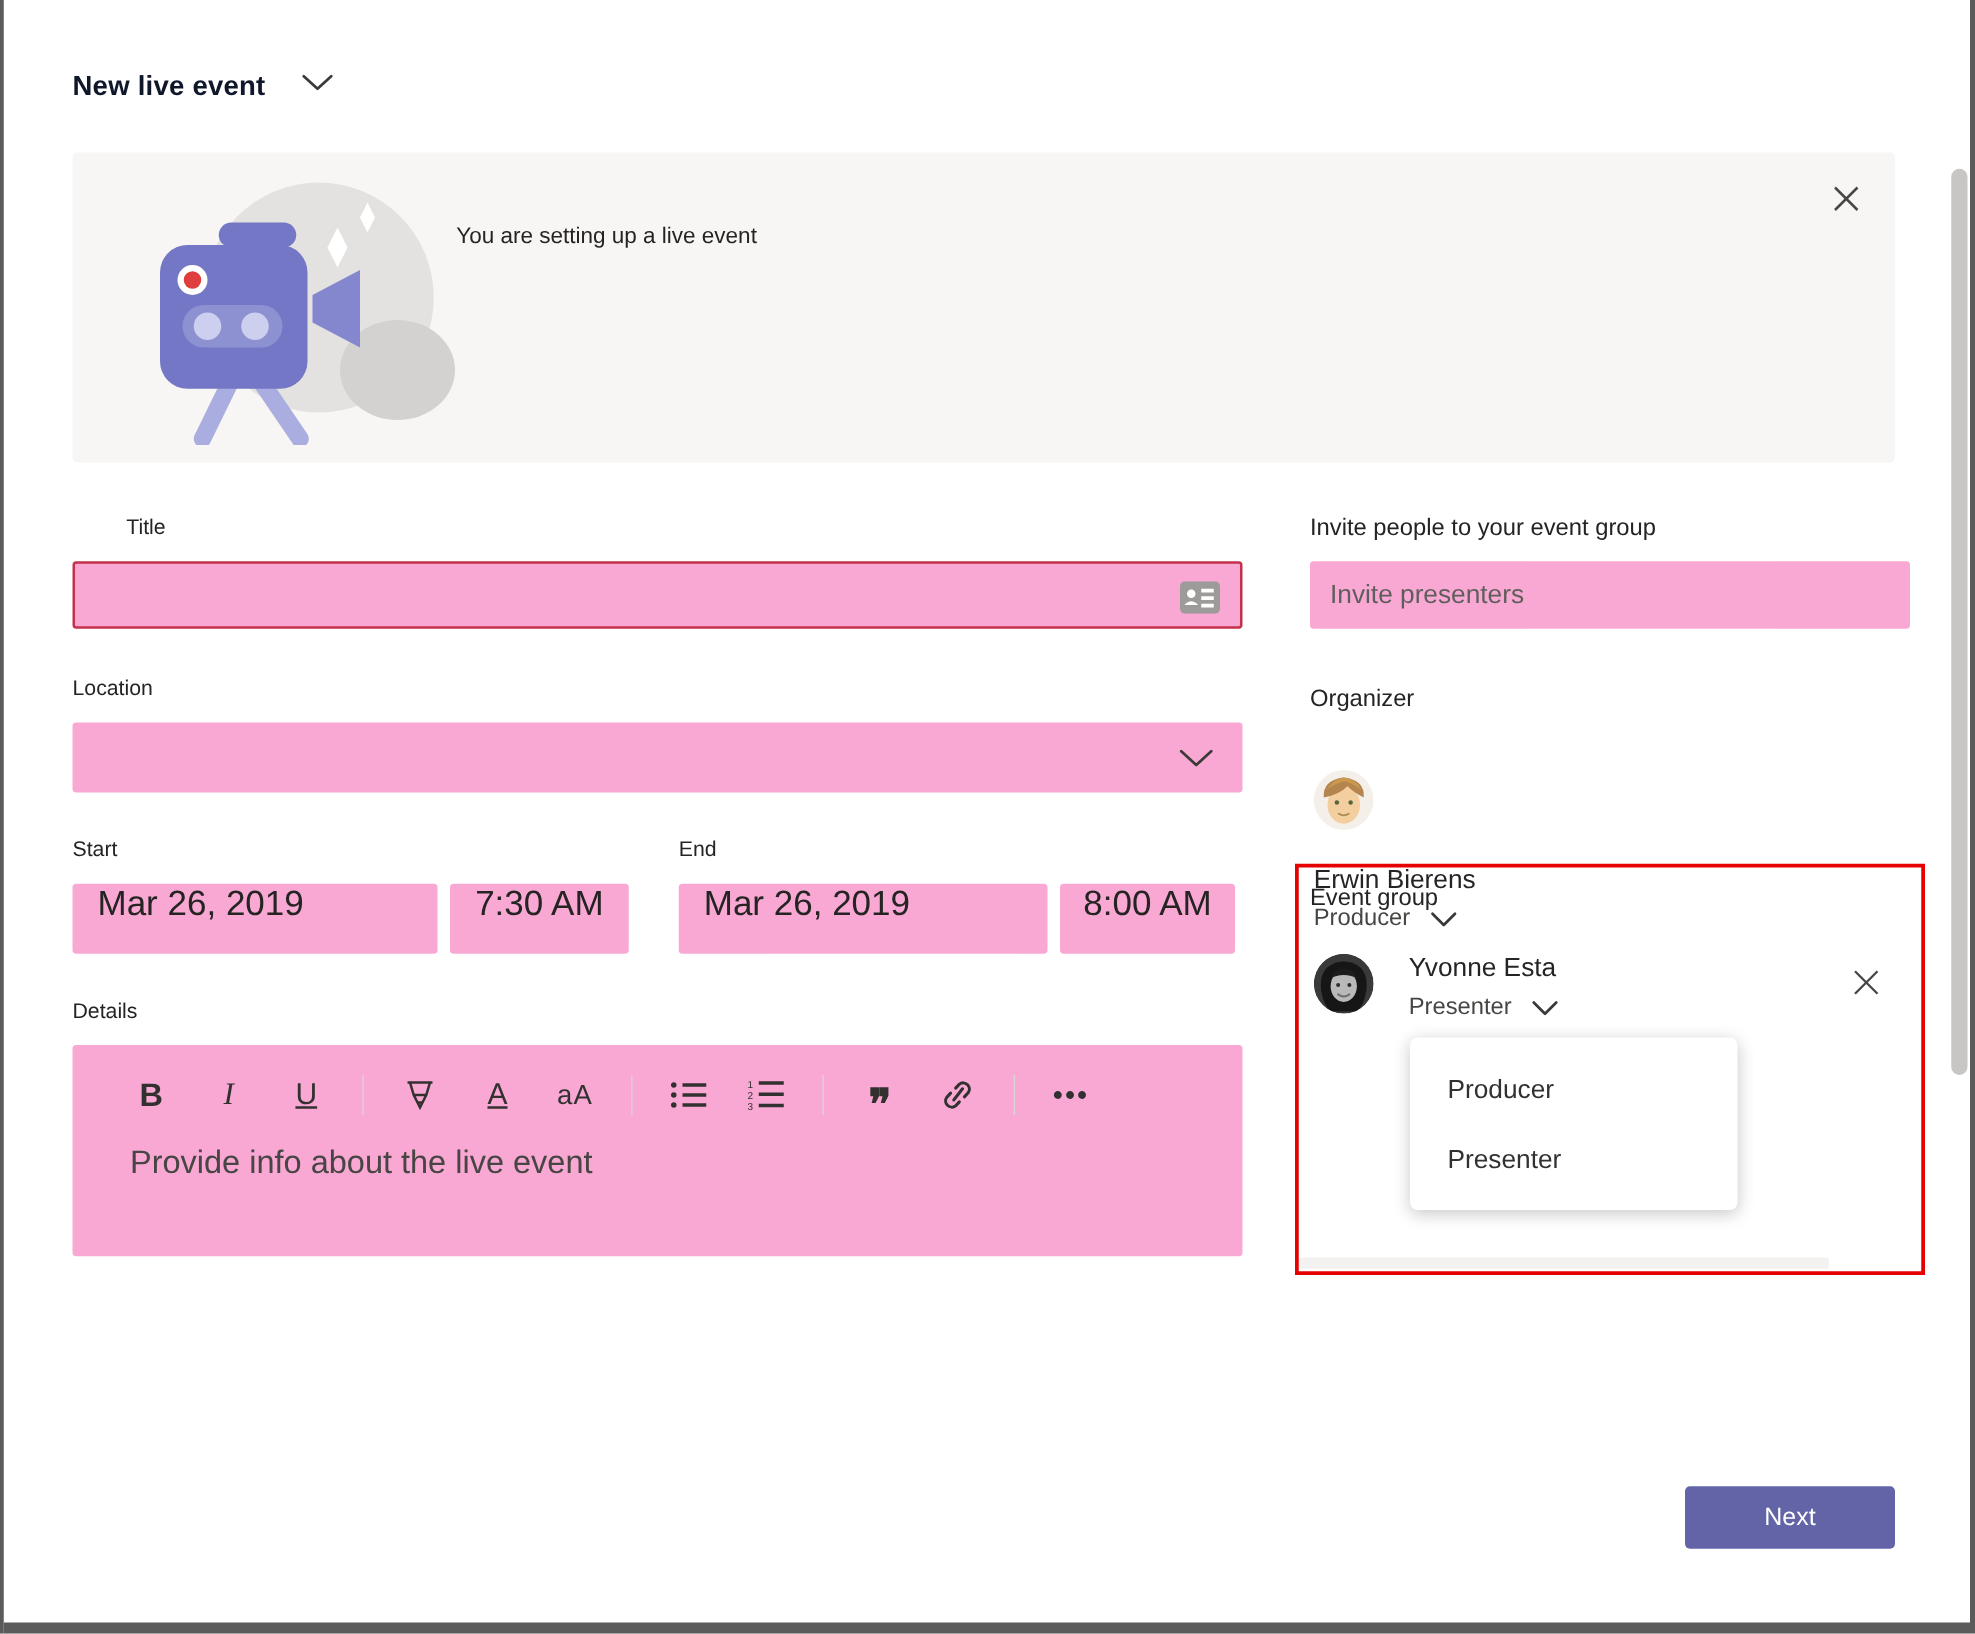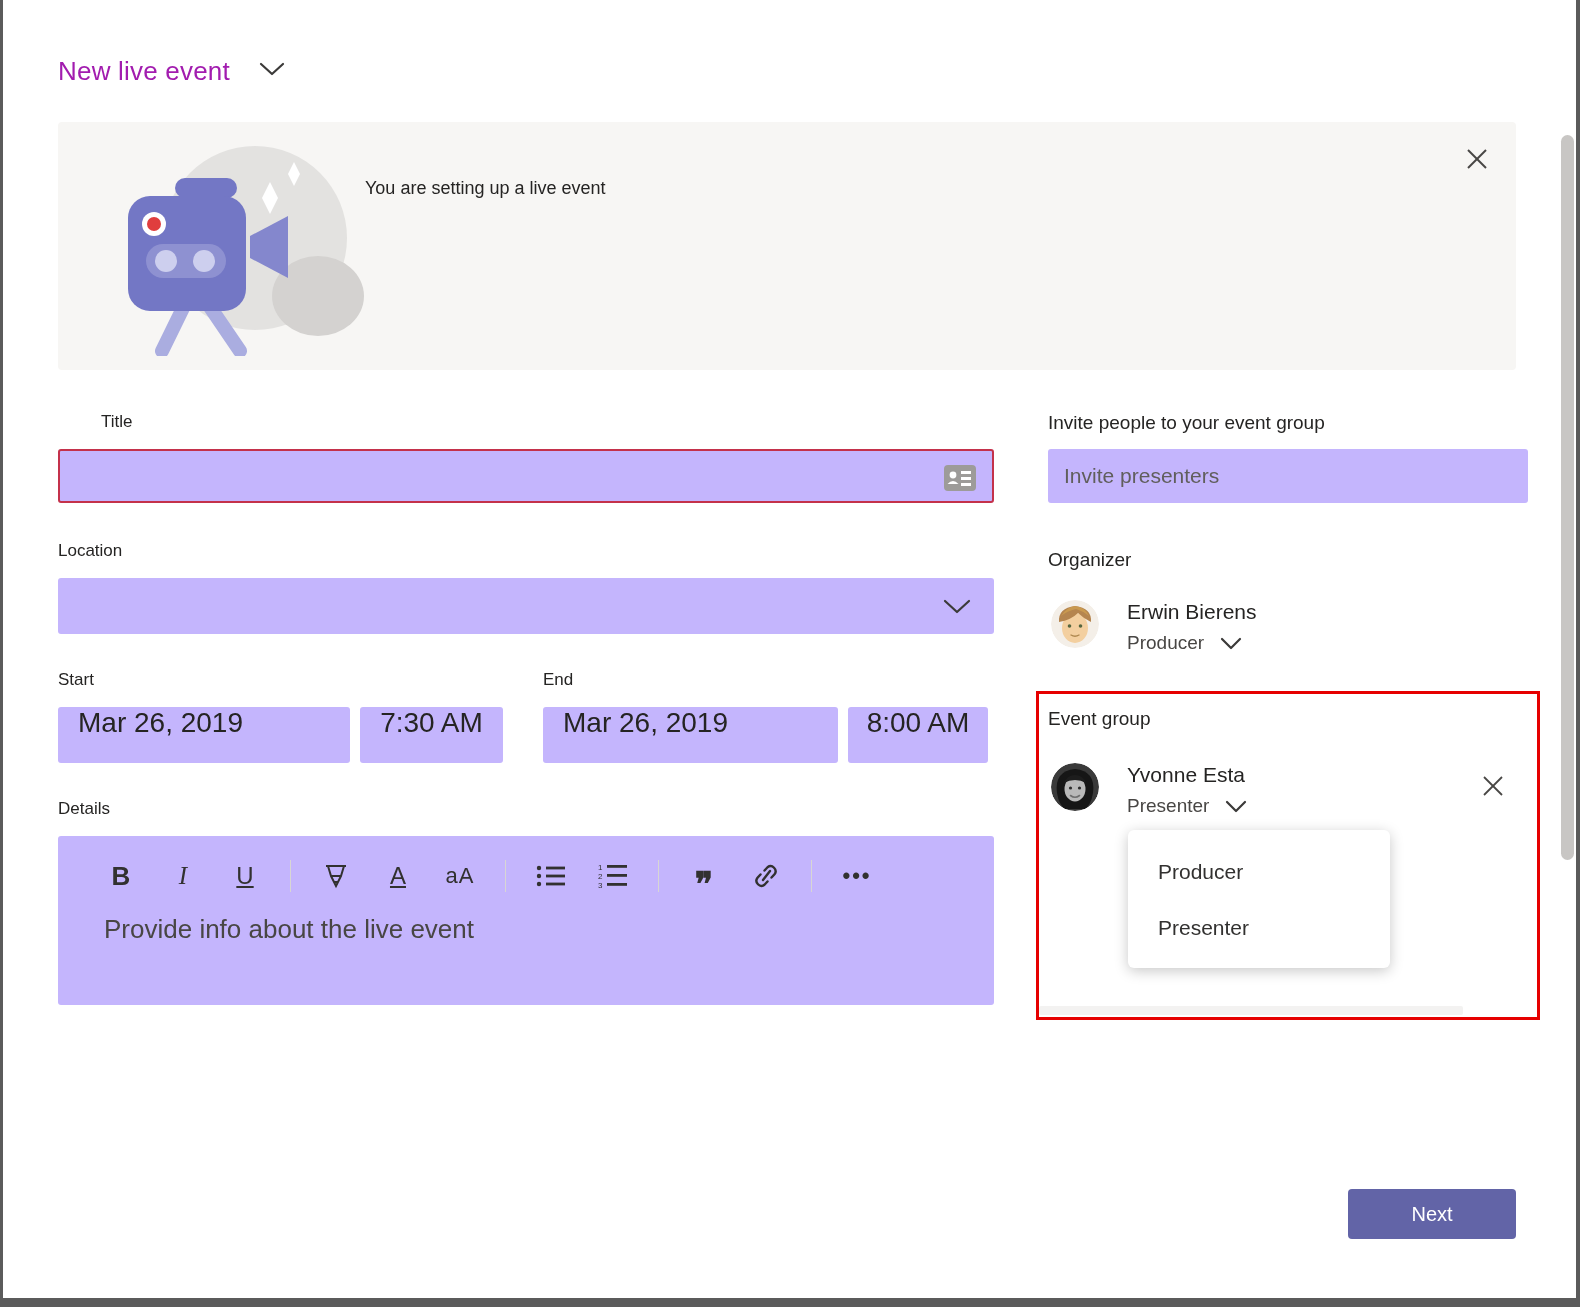--- a/index.html
+++ b/index.html
@@ -20,38 +20,38 @@
   .bottom-edge {
     position:absolute; left:0; right:0; bottom:0; height:9px;
     background:#5b5b5b; z-index:50;
   }
   .scroll-thumb {
     position:absolute; left:1558px; top:135px; width:13px; height:725px;
     background:#c8c6c4; border-radius:7px; z-index:40;
   }
   
   .page-title-row { position:absolute; left:55px; top:56px; display:flex; align-items:center; gap:28px; }
-  .page-title { font-size:26px; font-weight:400; color:#a21caf; letter-spacing:.2px; }
+  .page-title { font-size:22px; font-weight:700; color:#0f172a; letter-spacing:.2px; }
   .chev { stroke:#3b3a39; stroke-width:2.2; fill:none; stroke-linecap:round; stroke-linejoin:round; }
   
   .banner {
     position:absolute; left:55px; top:122px; width:1458px; height:248px;
     background:#f7f6f4; border-radius:4px;
   }
   .banner-close { position:absolute; right:26px; top:24px; width:26px; height:26px; cursor:pointer; }
   .banner-close svg { stroke:#484644; stroke-width:2; }
   .banner-illustration { position:absolute; left:32px; top:14px; }
   .banner-heading { position:absolute; left:307px; top:56px; font-size:18px; font-weight:400; color:#252423; }
   .banner-text { position:absolute; left:307px; top:118px; width:1040px; max-width:1040px;
     font-size:20px; line-height:35px; color:#323130; }
   .link { color:#6264a7; cursor:pointer; }
   
   .field-label { position:absolute; font-size:17px; color:#252423; }
   .label-lg { font-size:19px; }
-  .input-box { position:absolute; background:#c4b5fd; border-radius:3px; }
+  .input-box { position:absolute; background:#f9a8d4; border-radius:3px; }
   .placeholder-txt { color:#605e5c; font-size:21px; }
   
   .title-input { left:55px; top:449px; width:936px; height:54px; border:2px solid #c4314b; }
   .title-card-icon { position:absolute; right:16px; top:14px; }
   
   .location-input { left:55px; top:578px; width:936px; height:56px; }
   .location-chev { position:absolute; right:22px; top:20px; }
   
   .dt-box { display:flex; align-items:flex-start; font-size:28px; color:#252423; }
   .date-box { padding-left:20px; }
@@ -228,21 +228,21 @@
     </div>
     <div class="details-placeholder">Provide info about the live event</div>
   </div>
 
   <div class="field-label label-lg" style="left:1045px; top:412px;">Invite people to your event group</div>
   <div class="input-box invite-input">
     <span class="placeholder-txt">Invite presenters</span>
   </div>
 
   <div class="field-label label-lg" style="left:1045px; top:549px;">Organizer</div>
-  <div class="person-row" style="left:1048px; top:600px;">
+  <div class="person-row" style="left:1048px; top:616px;flex-direction:column;">
     <span class="avatar">
       <svg width="48" height="48" viewBox="0 0 48 48">
         <circle cx="24" cy="24" r="24" fill="#f4efe8"></circle>
         <ellipse cx="24" cy="28" rx="13" ry="15" fill="#f3cf9f"></ellipse>
         <path d="M8 22 q-1 -14 16 -16 q17 2 16 16 q-8 -4 -13 -9 q-7 7 -19 9 z" fill="#b5854f"></path>
         <path d="M10 16 q6 -9 14 -10 q10 1 14 10 q-6 -5 -13 -7 q-9 2 -15 7 z" fill="#c9994f"></path>
         <circle cx="18.5" cy="26" r="1.8" fill="#55663f"></circle>
         <circle cx="29.5" cy="26" r="1.8" fill="#55663f"></circle>
         <path d="M20 35 q4 2.5 8 0" stroke="#b08950" stroke-width="1.4" fill="none" stroke-linecap="round"></path>
       </svg>

